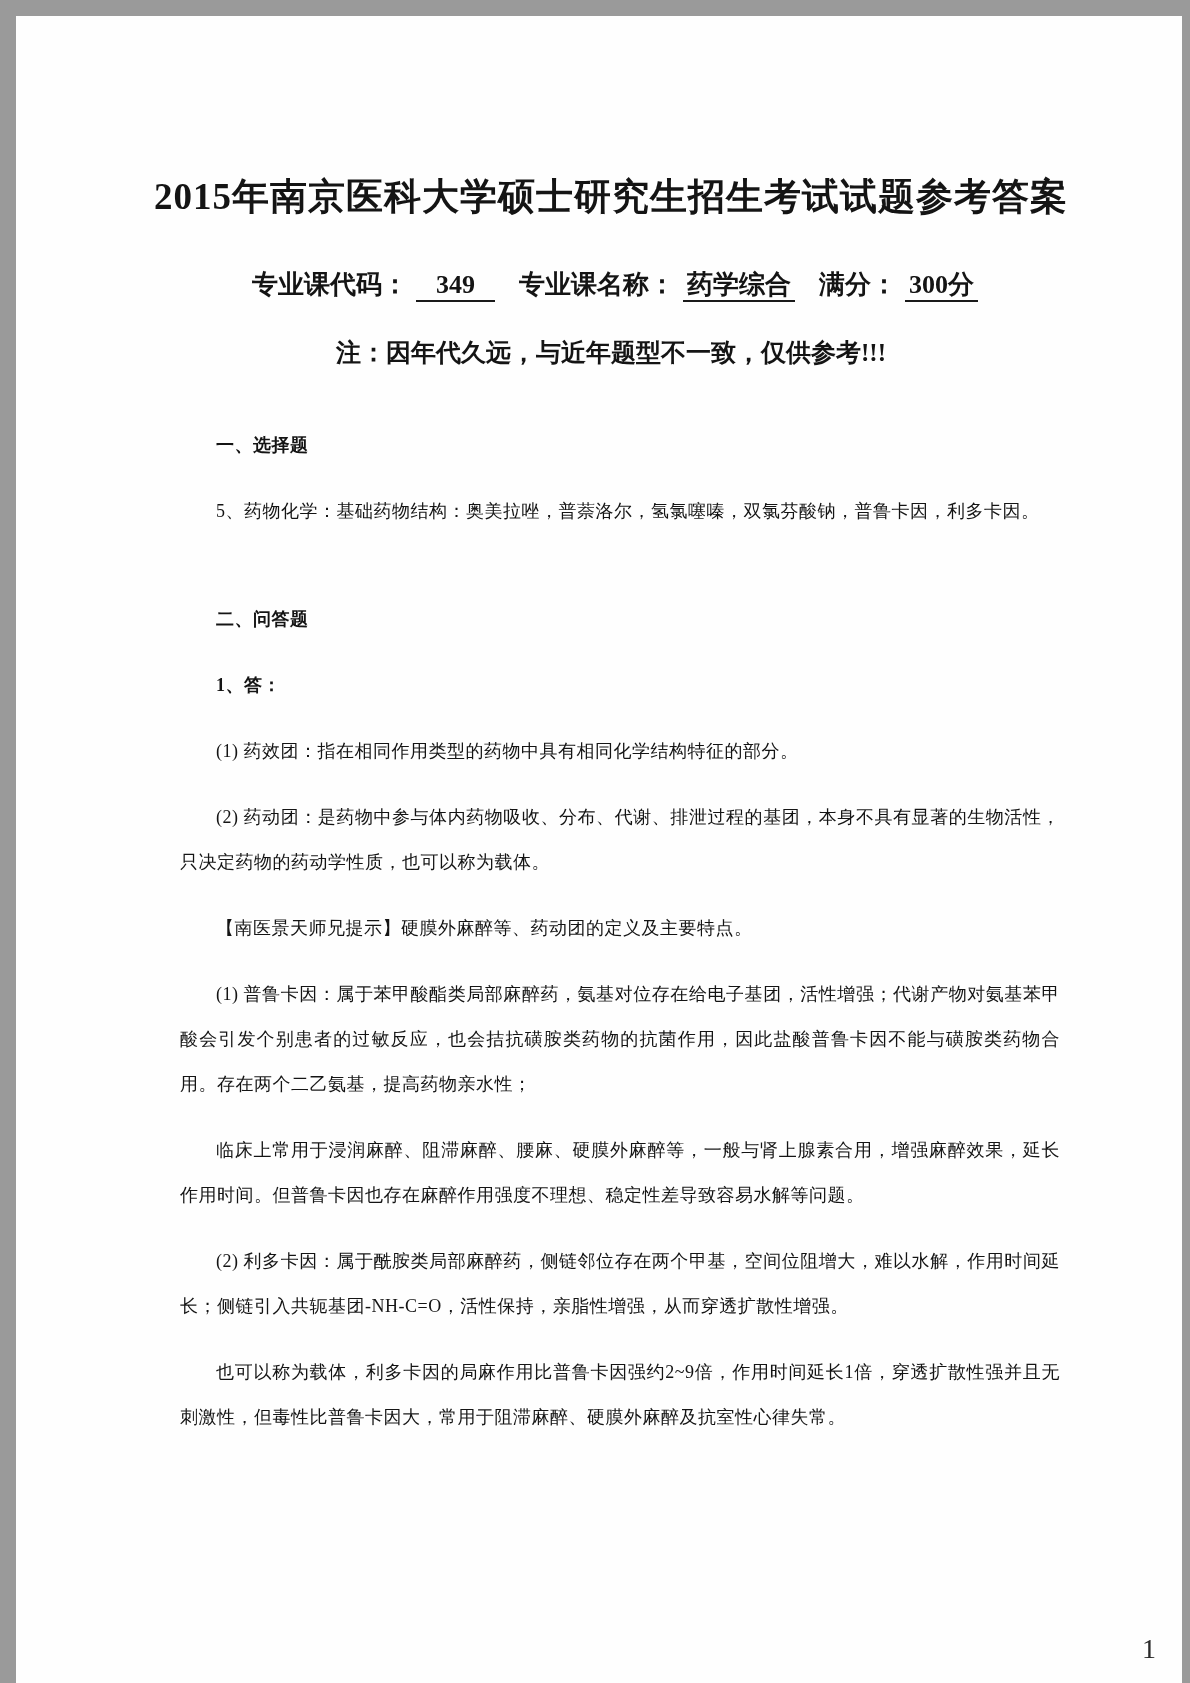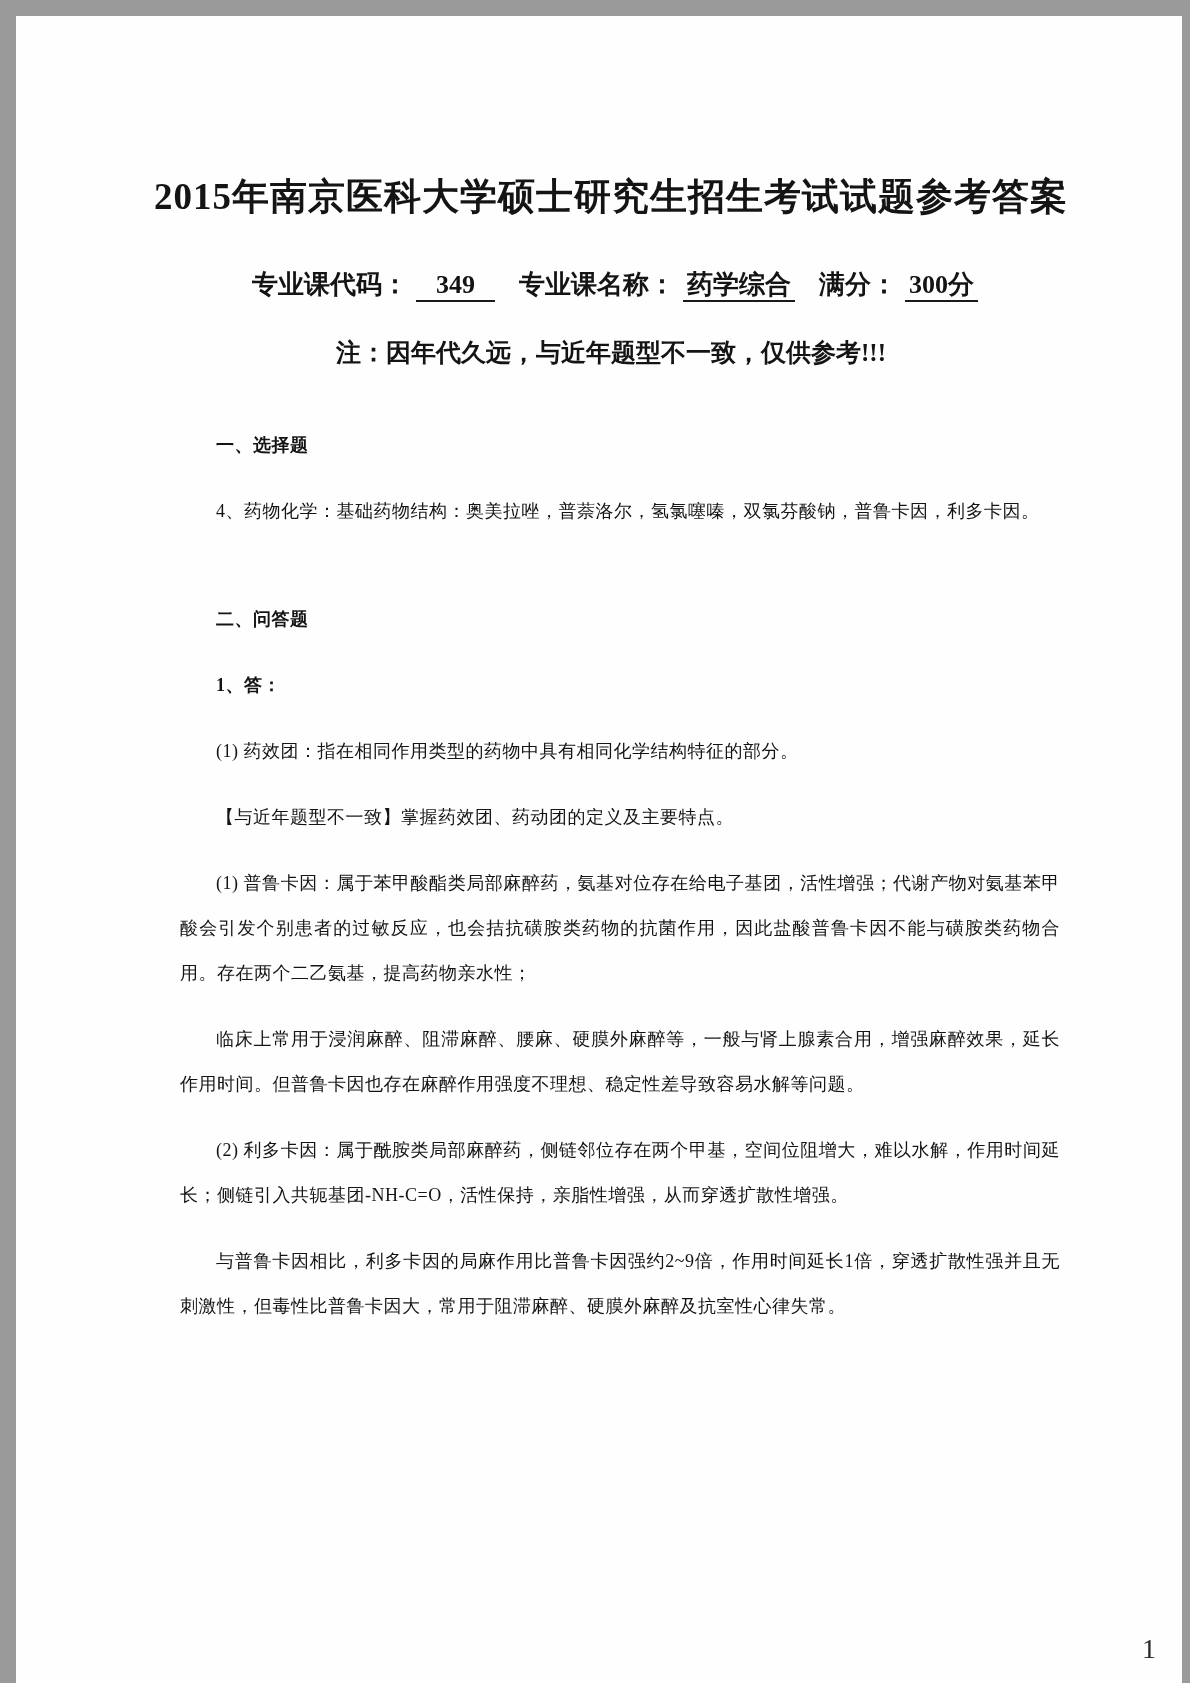--- a/index.html
+++ b/index.html
@@ -72,26 +72,27 @@
   <div class="meta">
     <span class="grp"><span>专业课代码：</span><span class="uline pad-wide">349</span></span>
     <span class="grp"><span>专业课名称：</span><span class="uline pad-slim">药学综合</span></span>
     <span class="grp"><span>满分：</span><span class="uline pad-slim">300分</span></span>
   </div>
 
   <div class="note">注：因年代久远，与近年题型不一致，仅供参考!!!</div>
 
   <div class="docbody">
     <p class="heading">一、选择题</p>
-    <p>4、药物化学：基础药物结构：奥美拉唑，普萘洛尔，氢氯噻嗪，双氯芬酸钠，普鲁卡因，利多卡因。</p>
+    <p>5、药物化学：基础药物结构：奥美拉唑，普萘洛尔，氢氯噻嗪，双氯芬酸钠，普鲁卡因，利多卡因。</p>
     <p class="heading gap-before">二、问答题</p>
     <p class="answer-label">1、答：</p>
     <p>(1) 药效团：指在相同作用类型的药物中具有相同化学结构特征的部分。</p>
-    <p>【与近年题型不一致】掌握药效团、药动团的定义及主要特点。</p>
+    <p>(2) 药动团：是药物中参与体内药物吸收、分布、代谢、排泄过程的基团，本身不具有显著的生物活性，只决定药物的药动学性质，也可以称为载体。</p>
+    <p>【南医景天师兄提示】硬膜外麻醉等、药动团的定义及主要特点。</p>
     <p>(1) 普鲁卡因：属于苯甲酸酯类局部麻醉药，氨基对位存在给电子基团，活性增强；代谢产物对氨基苯甲酸会引发个别患者的过敏反应，也会拮抗磺胺类药物的抗菌作用，因此盐酸普鲁卡因不能与磺胺类药物合用。存在两个二乙氨基，提高药物亲水性；</p>
     <p>临床上常用于浸润麻醉、阻滞麻醉、腰麻、硬膜外麻醉等，一般与肾上腺素合用，增强麻醉效果，延长作用时间。但普鲁卡因也存在麻醉作用强度不理想、稳定性差导致容易水解等问题。</p>
     <p>(2) 利多卡因：属于酰胺类局部麻醉药，侧链邻位存在两个甲基，空间位阻增大，难以水解，作用时间延长；侧链引入共轭基团-NH-C=O，活性保持，亲脂性增强，从而穿透扩散性增强。</p>
-    <p>与普鲁卡因相比，利多卡因的局麻作用比普鲁卡因强约2~9倍，作用时间延长1倍，穿透扩散性强并且无刺激性，但毒性比普鲁卡因大，常用于阻滞麻醉、硬膜外麻醉及抗室性心律失常。</p>
+    <p>也可以称为载体，利多卡因的局麻作用比普鲁卡因强约2~9倍，作用时间延长1倍，穿透扩散性强并且无刺激性，但毒性比普鲁卡因大，常用于阻滞麻醉、硬膜外麻醉及抗室性心律失常。</p>
   </div>
 
   <div class="page-number">1</div>
 
 </div>
 
 </body></html>

